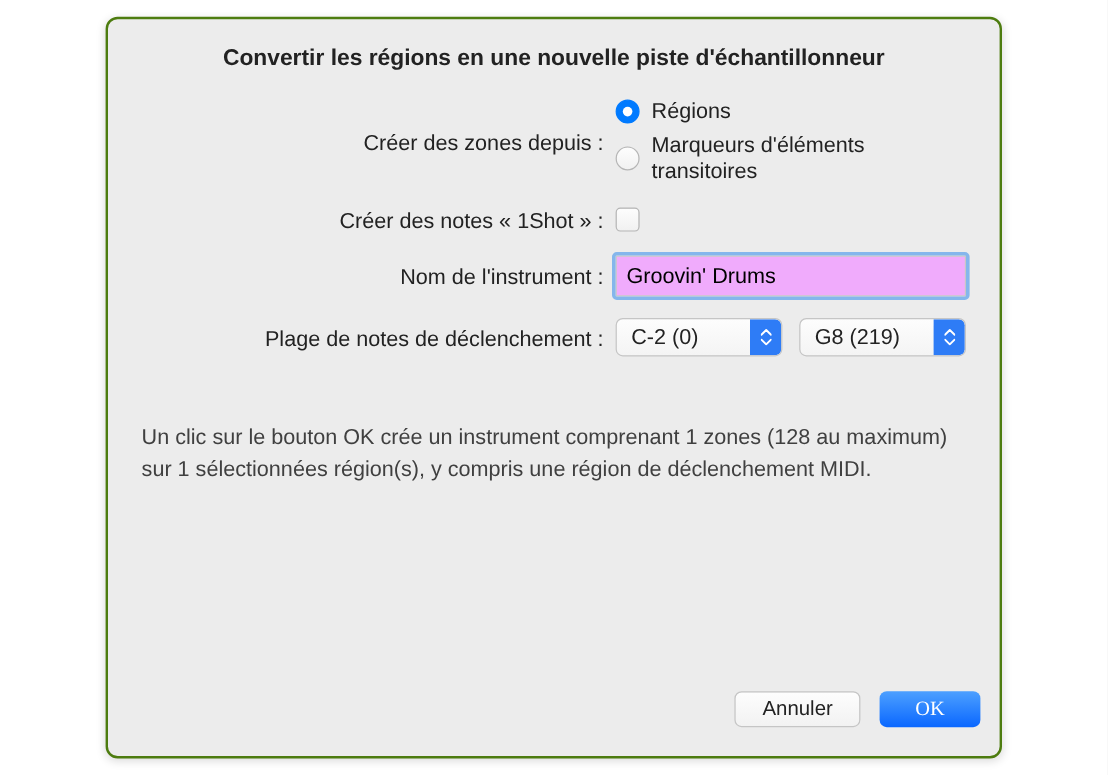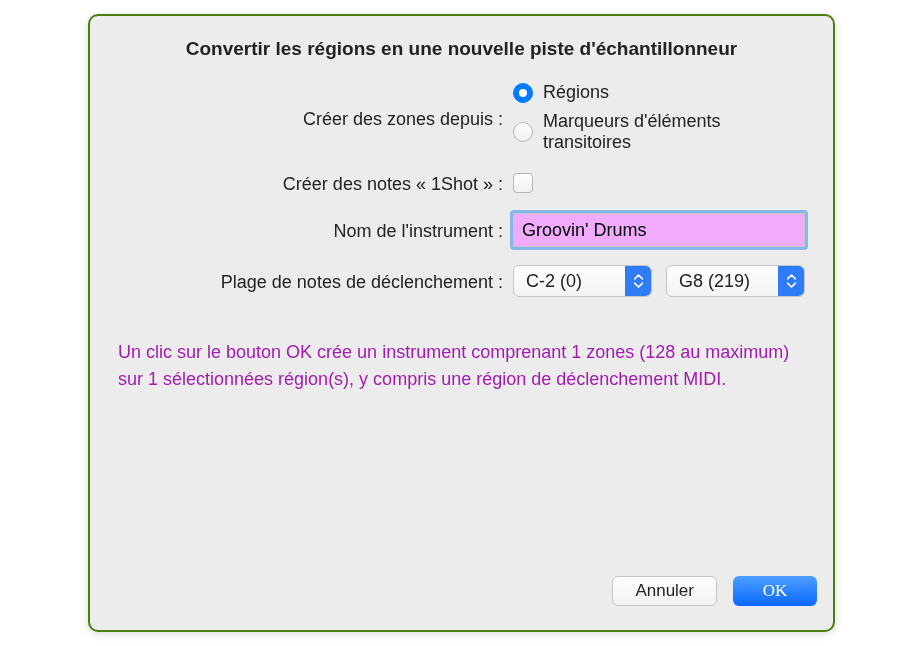--- a/index.html
+++ b/index.html
@@ -127,22 +127,22 @@
       justify-content: center;
       gap: 2px;
       border-top-right-radius: 5px;
       border-bottom-right-radius: 5px;
     }
     .select-arrows svg {
       display: block;
     }
     .info-text {
       font-size: 18px;
-      color: #a21caf;
-      margin-top: 42px;
+      color: #404040;
+      margin-top: 54px;
       line-height: 1.5;
     }
     .buttons {
       position: absolute;
       bottom: 24px;
       right: 16px;
       display: flex;
       gap: 16px;
     }
     .btn {

